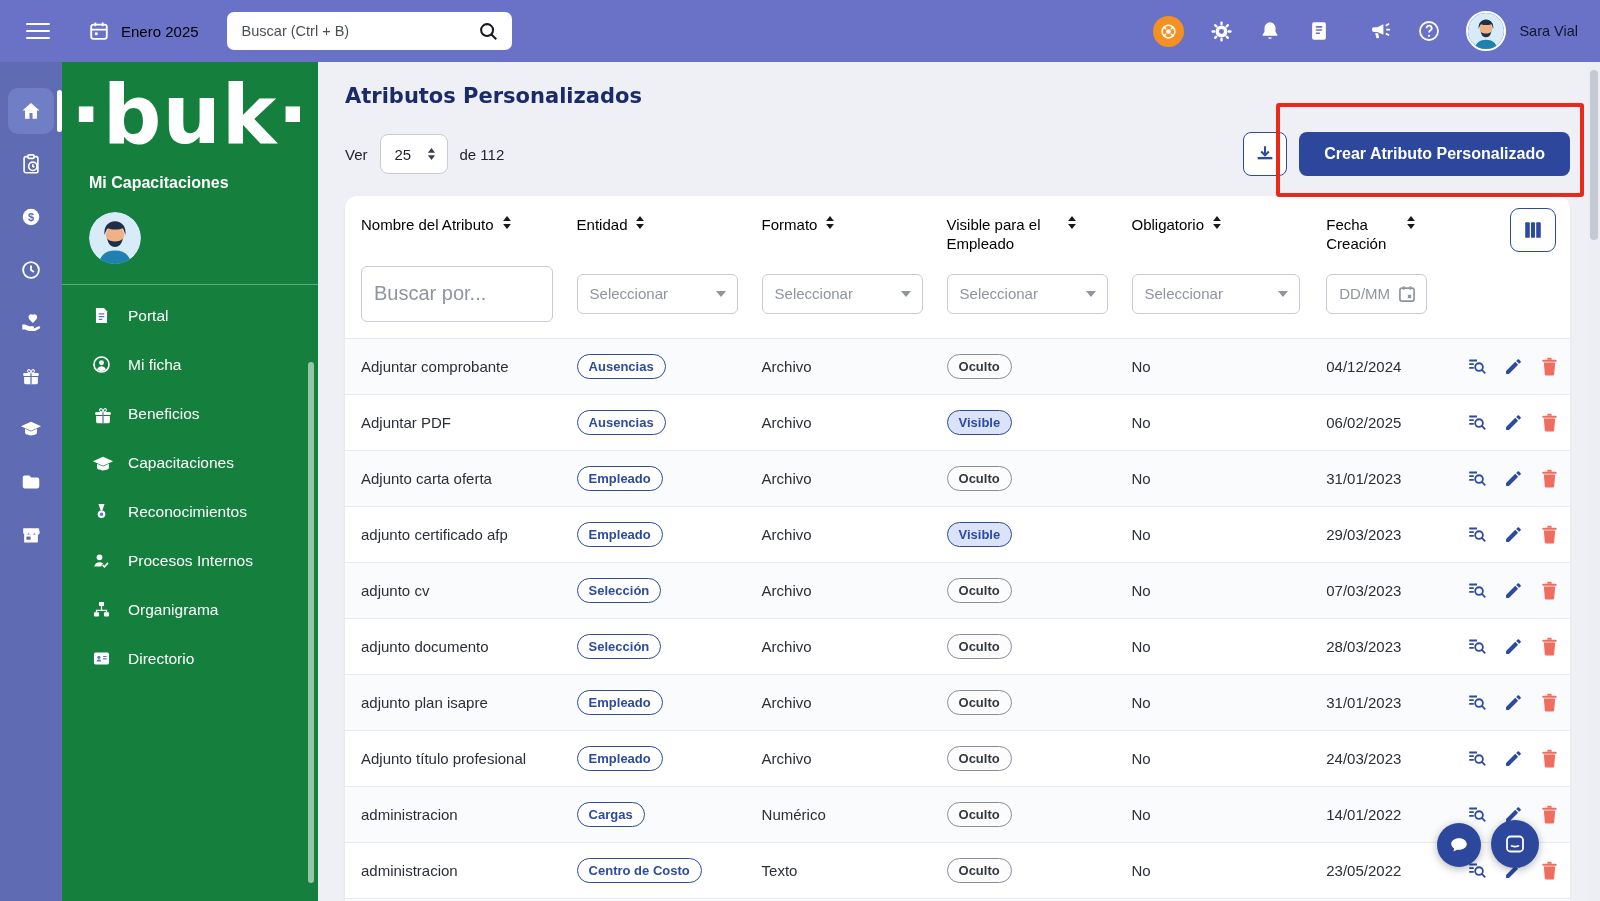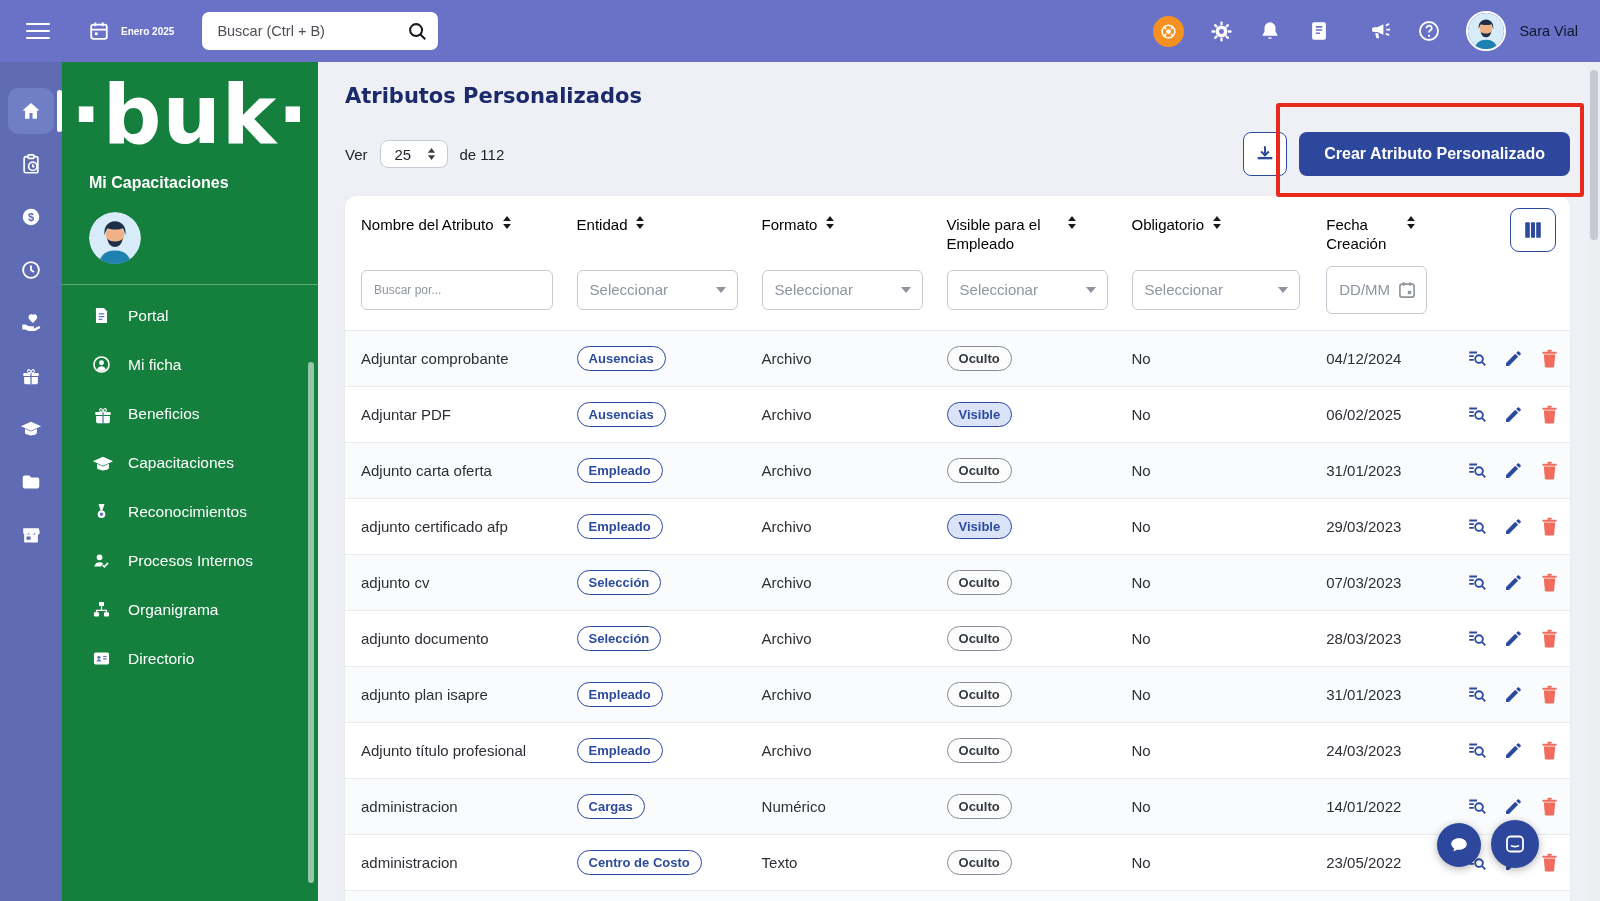--- a/index.html
+++ b/index.html
@@ -10,22 +10,22 @@
   }
   svg { display:block; }
 
   
   .topbar { position:absolute; top:0; left:0; right:0; height:62px; background:#6a72c8;
     display:flex; align-items:center; justify-content:space-between; padding:0 22px 0 26px; z-index:20; }
   .topbar-left { display:flex; align-items:center; }
   .hamburger { width:24px; cursor:pointer; margin-right:38px; }
   .hamburger div { height:2.6px; background:#fff; border-radius:2px; margin:4.6px 0; }
   .date-group { display:flex; align-items:center; gap:11px; margin-right:28px; }
-  .date-label { color:#ffffff; font-weight:bold; font-size:10px; }
-  .search-box { width:236px; height:38px; background:#fff; border-radius:7px;
+  .date-label { color:#000000; font-weight:normal; font-size:15px; }
+  .search-box { width:285px; height:38px; background:#fff; border-radius:7px;
     display:flex; align-items:center; padding:0 13px; }
   .search-box input { border:none; outline:none; flex:1; font-size:14.5px; color:#2c3138; background:transparent; }
   .search-box input::placeholder { color:#4a4f57; }
   .topbar-right { display:flex; align-items:center; gap:25px; }
   .tb-icon { width:24px; height:24px; display:flex; align-items:center; justify-content:center; cursor:pointer; }
   .support-badge { width:31px; height:31px; border-radius:50%; background:#f59120;
     display:flex; align-items:center; justify-content:center; cursor:pointer; }
   .avatar-ring { width:40px; height:40px; border-radius:50%; border:2px solid #fff; overflow:hidden; cursor:pointer; }
   .user-name { color:#0f172a; font-size:14.5px; margin-left:-12px; cursor:pointer; }
 
@@ -55,21 +55,21 @@
     font-size:15.5px; cursor:pointer; }
   .mi-icon { width:19px; height:19px; flex:0 0 auto; }
 
   
   .main { position:absolute; top:62px; left:318px; right:0; bottom:0; background:#eef0f6;
     padding:22px 30px 0 27px; overflow:hidden; }
   .page-title { margin:0; font-size:21px; font-weight:bold; color:#1b2a6b;
     font-family:"DejaVu Sans", sans-serif; }
   .controls { display:flex; justify-content:space-between; align-items:center; margin-top:24px; }
   .view-group { display:flex; align-items:center; gap:12px; font-size:15px; color:#22262c; }
-  .page-size-select { width:68px; height:28px; border:1px solid #c6cbd4; border-radius:8px; background:#fff;
+  .page-size-select { width:68px; height:40px; border:1px solid #c6cbd4; border-radius:8px; background:#fff;
     display:flex; align-items:center; justify-content:space-between; padding:0 11px 0 14px; cursor:pointer;
     font-size:15px; color:#22262c; }
   .actions-group { display:flex; align-items:center; gap:12px; }
   .download-btn { width:44px; height:44px; border:1.5px solid #2d4b9e; border-radius:8px; background:#fff;
     display:flex; align-items:center; justify-content:center; cursor:pointer; }
   .create-btn { height:44px; background:#2c479c; color:#fff; font-weight:bold; font-size:16px;
     border:none; border-radius:8px; padding:0 25px; cursor:pointer; font-family:"Liberation Sans",sans-serif; }
 
   .table-card { background:#fff; border-radius:12px; margin-top:20px; position:relative; height:760px;
     box-shadow:0 1px 3px rgba(16,24,40,.06); }
@@ -79,29 +79,29 @@
 
   table { width:100%; border-collapse:collapse; table-layout:fixed; }
   thead th { text-align:left; padding:20px 8px 4px 16px; vertical-align:top; }
   .th-inner { display:flex; align-items:flex-start; gap:8px; font-size:15px; font-weight:normal; color:#000000; }
   .th-inner .th-text { line-height:1.25; }
   .th-wrap .th-text { max-width:112px; }
   .th-wrap2 .th-text { max-width:72px; }
   .sort-icon { flex:0 0 auto; cursor:pointer; }
 
   .filter-row td { padding:8px 8px 16px 16px; border-bottom:1px solid #e6e8ec; }
-  .filter-input { width:100%; max-width:202px; height:40px; border:1px solid #c6cbd4; border-radius:6px;
-    padding:0 12px; font-size:12px; color:#333; outline:none; }
+  .filter-input { width:100%; max-width:202px; height:56px; border:1px solid #c6cbd4; border-radius:6px;
+    padding:0 12px; font-size:20px; color:#333; outline:none; }
   .filter-input::placeholder { color:#8f959e; }
   .filter-select { height:40px; max-width:168px; border:1px solid #c6cbd4; border-radius:6px; background:#fff;
     display:flex; align-items:center; justify-content:space-between; padding:0 11px 0 12px;
     color:#8f959e; font-size:15px; cursor:pointer; }
   .caret { width:0; height:0; border-left:5px solid transparent; border-right:5px solid transparent;
     border-top:6px solid #8f959e; }
-  .date-filter { height:48px; max-width:112px; border:1px solid #c6cbd4; border-radius:6px; background:#fff;
+  .date-filter { height:40px; max-width:112px; border:1px solid #c6cbd4; border-radius:6px; background:#fff;
     display:flex; align-items:center; justify-content:space-between; padding:0 9px 0 12px;
     color:#8f959e; font-size:15px; cursor:text; }
 
   tbody td { height:56px; padding:0 8px 0 16px; border-top:1px solid #e9ebee;
     font-size:15px; color:#2b2f36; overflow:hidden; white-space:nowrap; }
   tbody tr:nth-child(odd) { background:#fafbfd; }
   .badge { display:inline-block; font-size:13px; font-weight:bold; padding:4px 11px; border-radius:14px; }
   .badge-entity  { color:#2d4b9e; border:1.5px solid #2d4b9e; background:#fff; }
   .badge-oculto  { color:#343a42; border:1.5px solid #878d98; background:#fcfcfd; }
   .badge-visible { color:#2d4b9e; border:1.5px solid #2d4b9e; background:#dbe3f9; }

